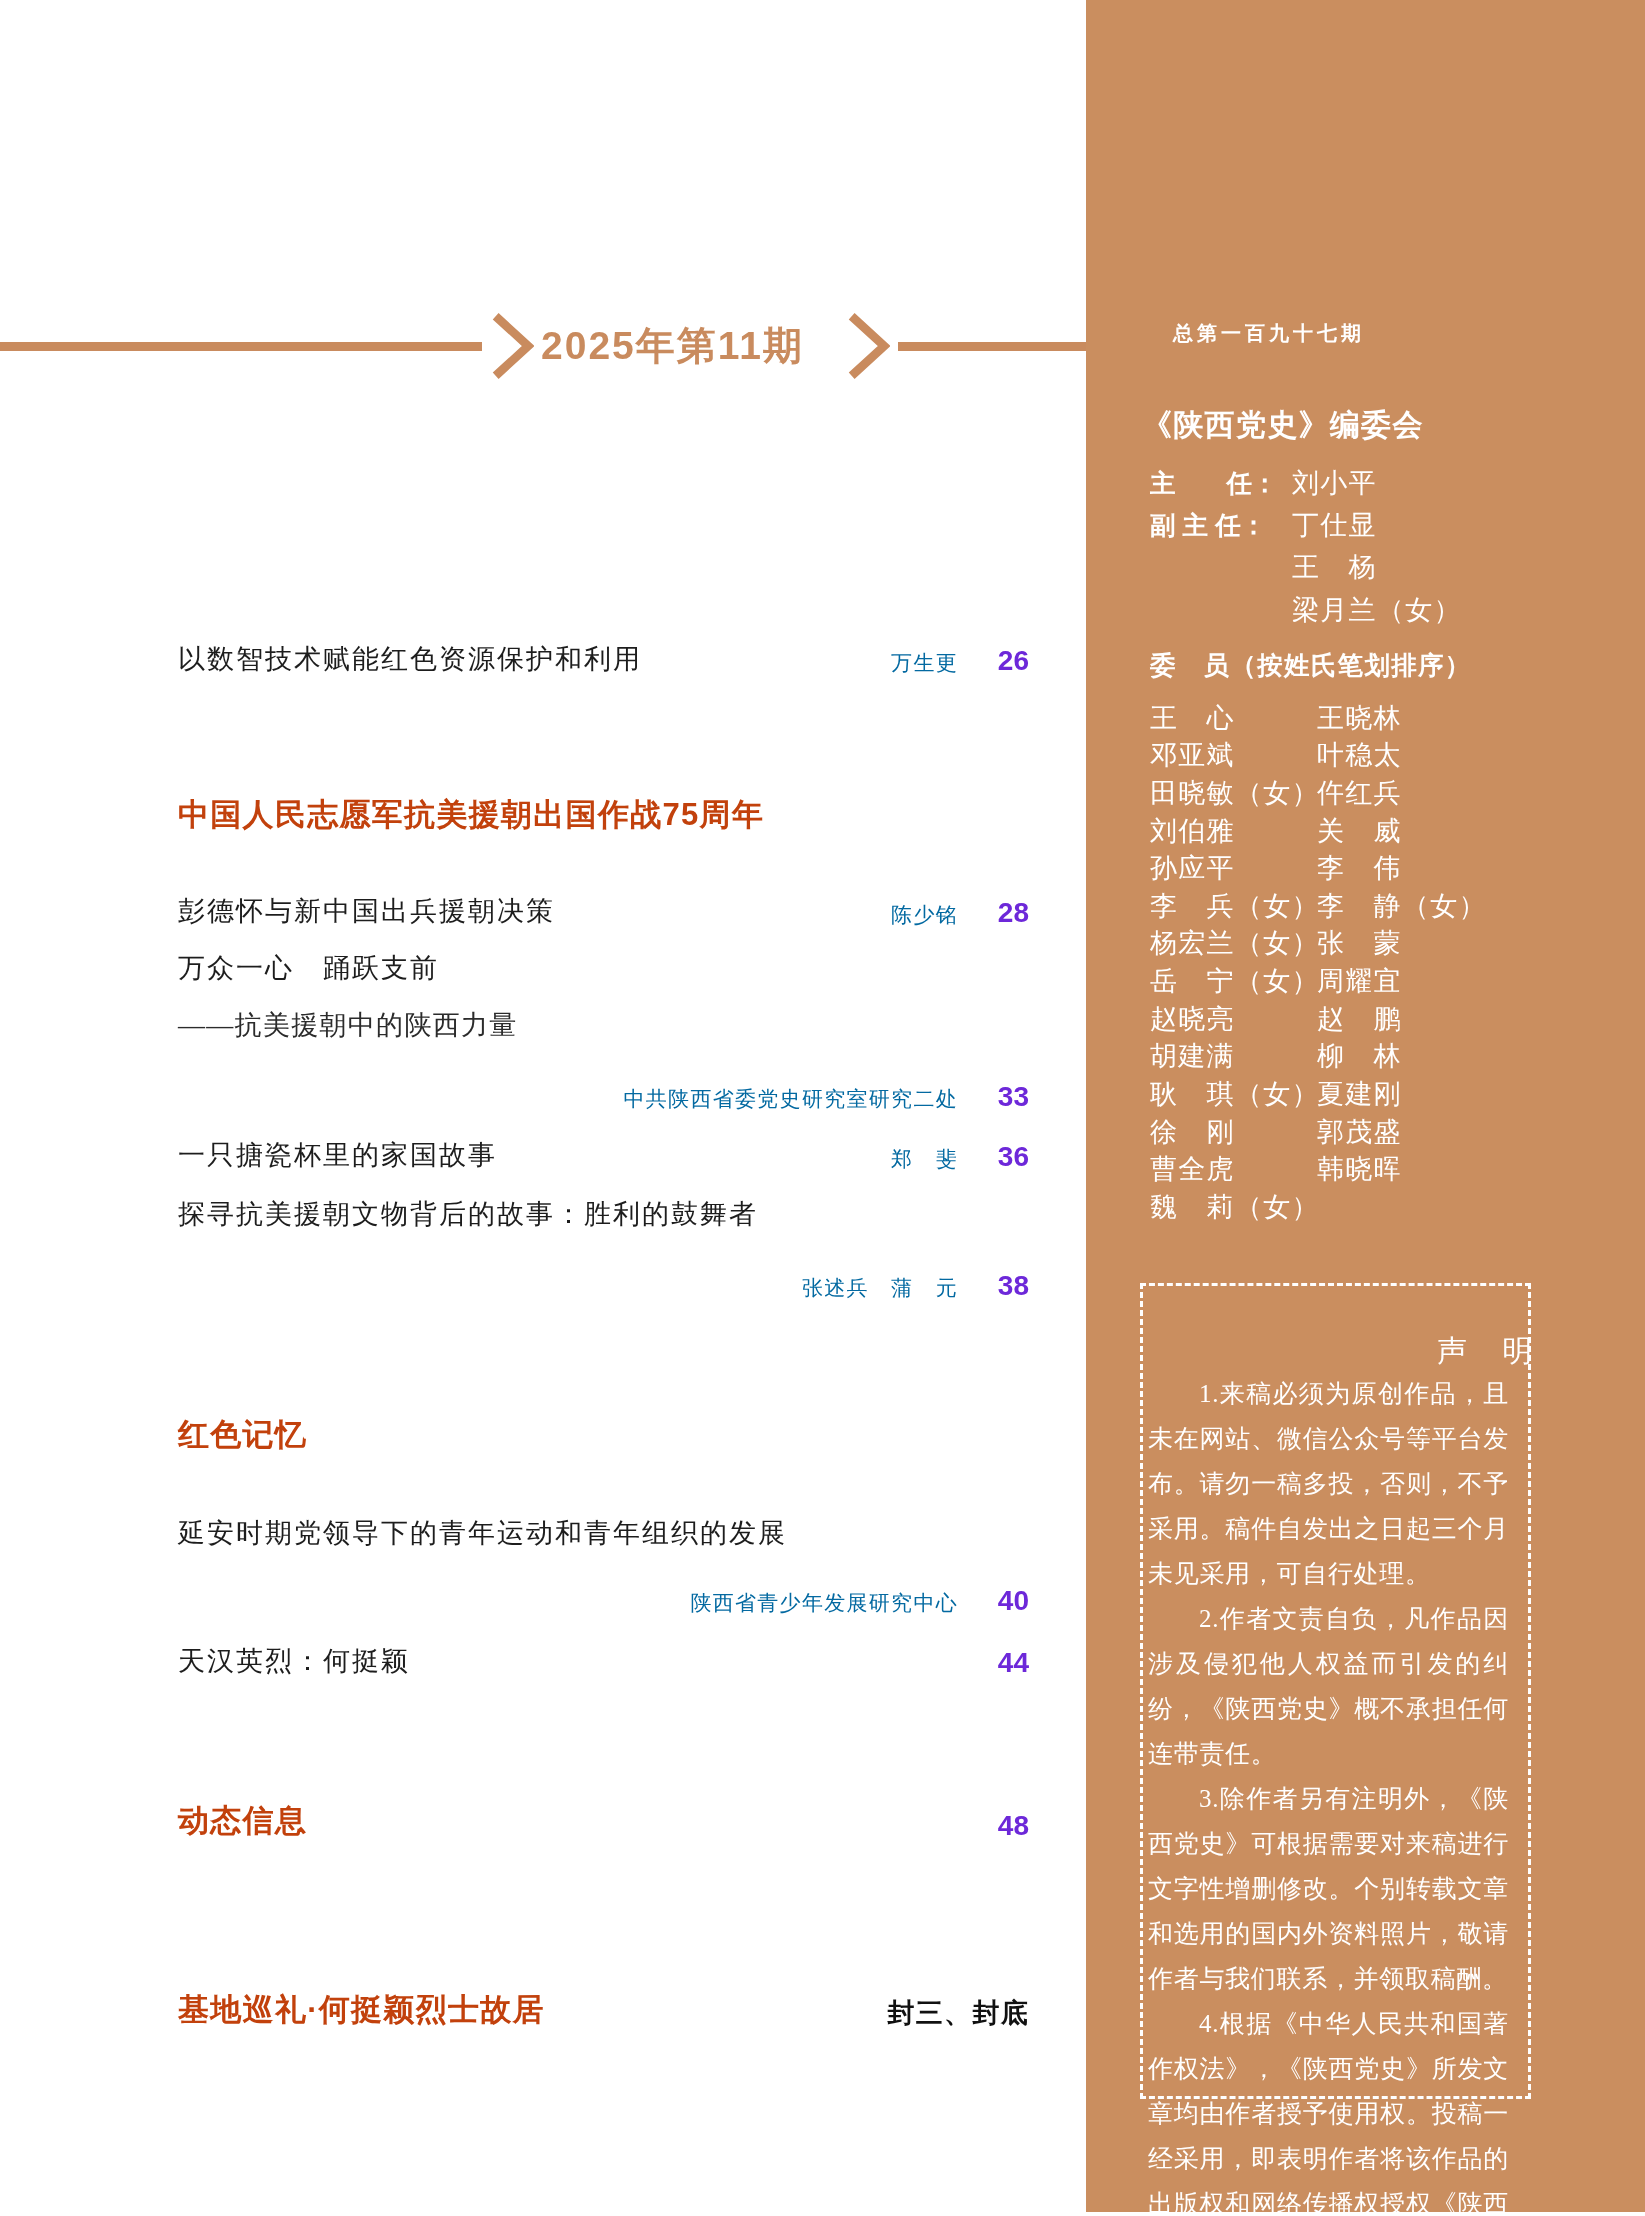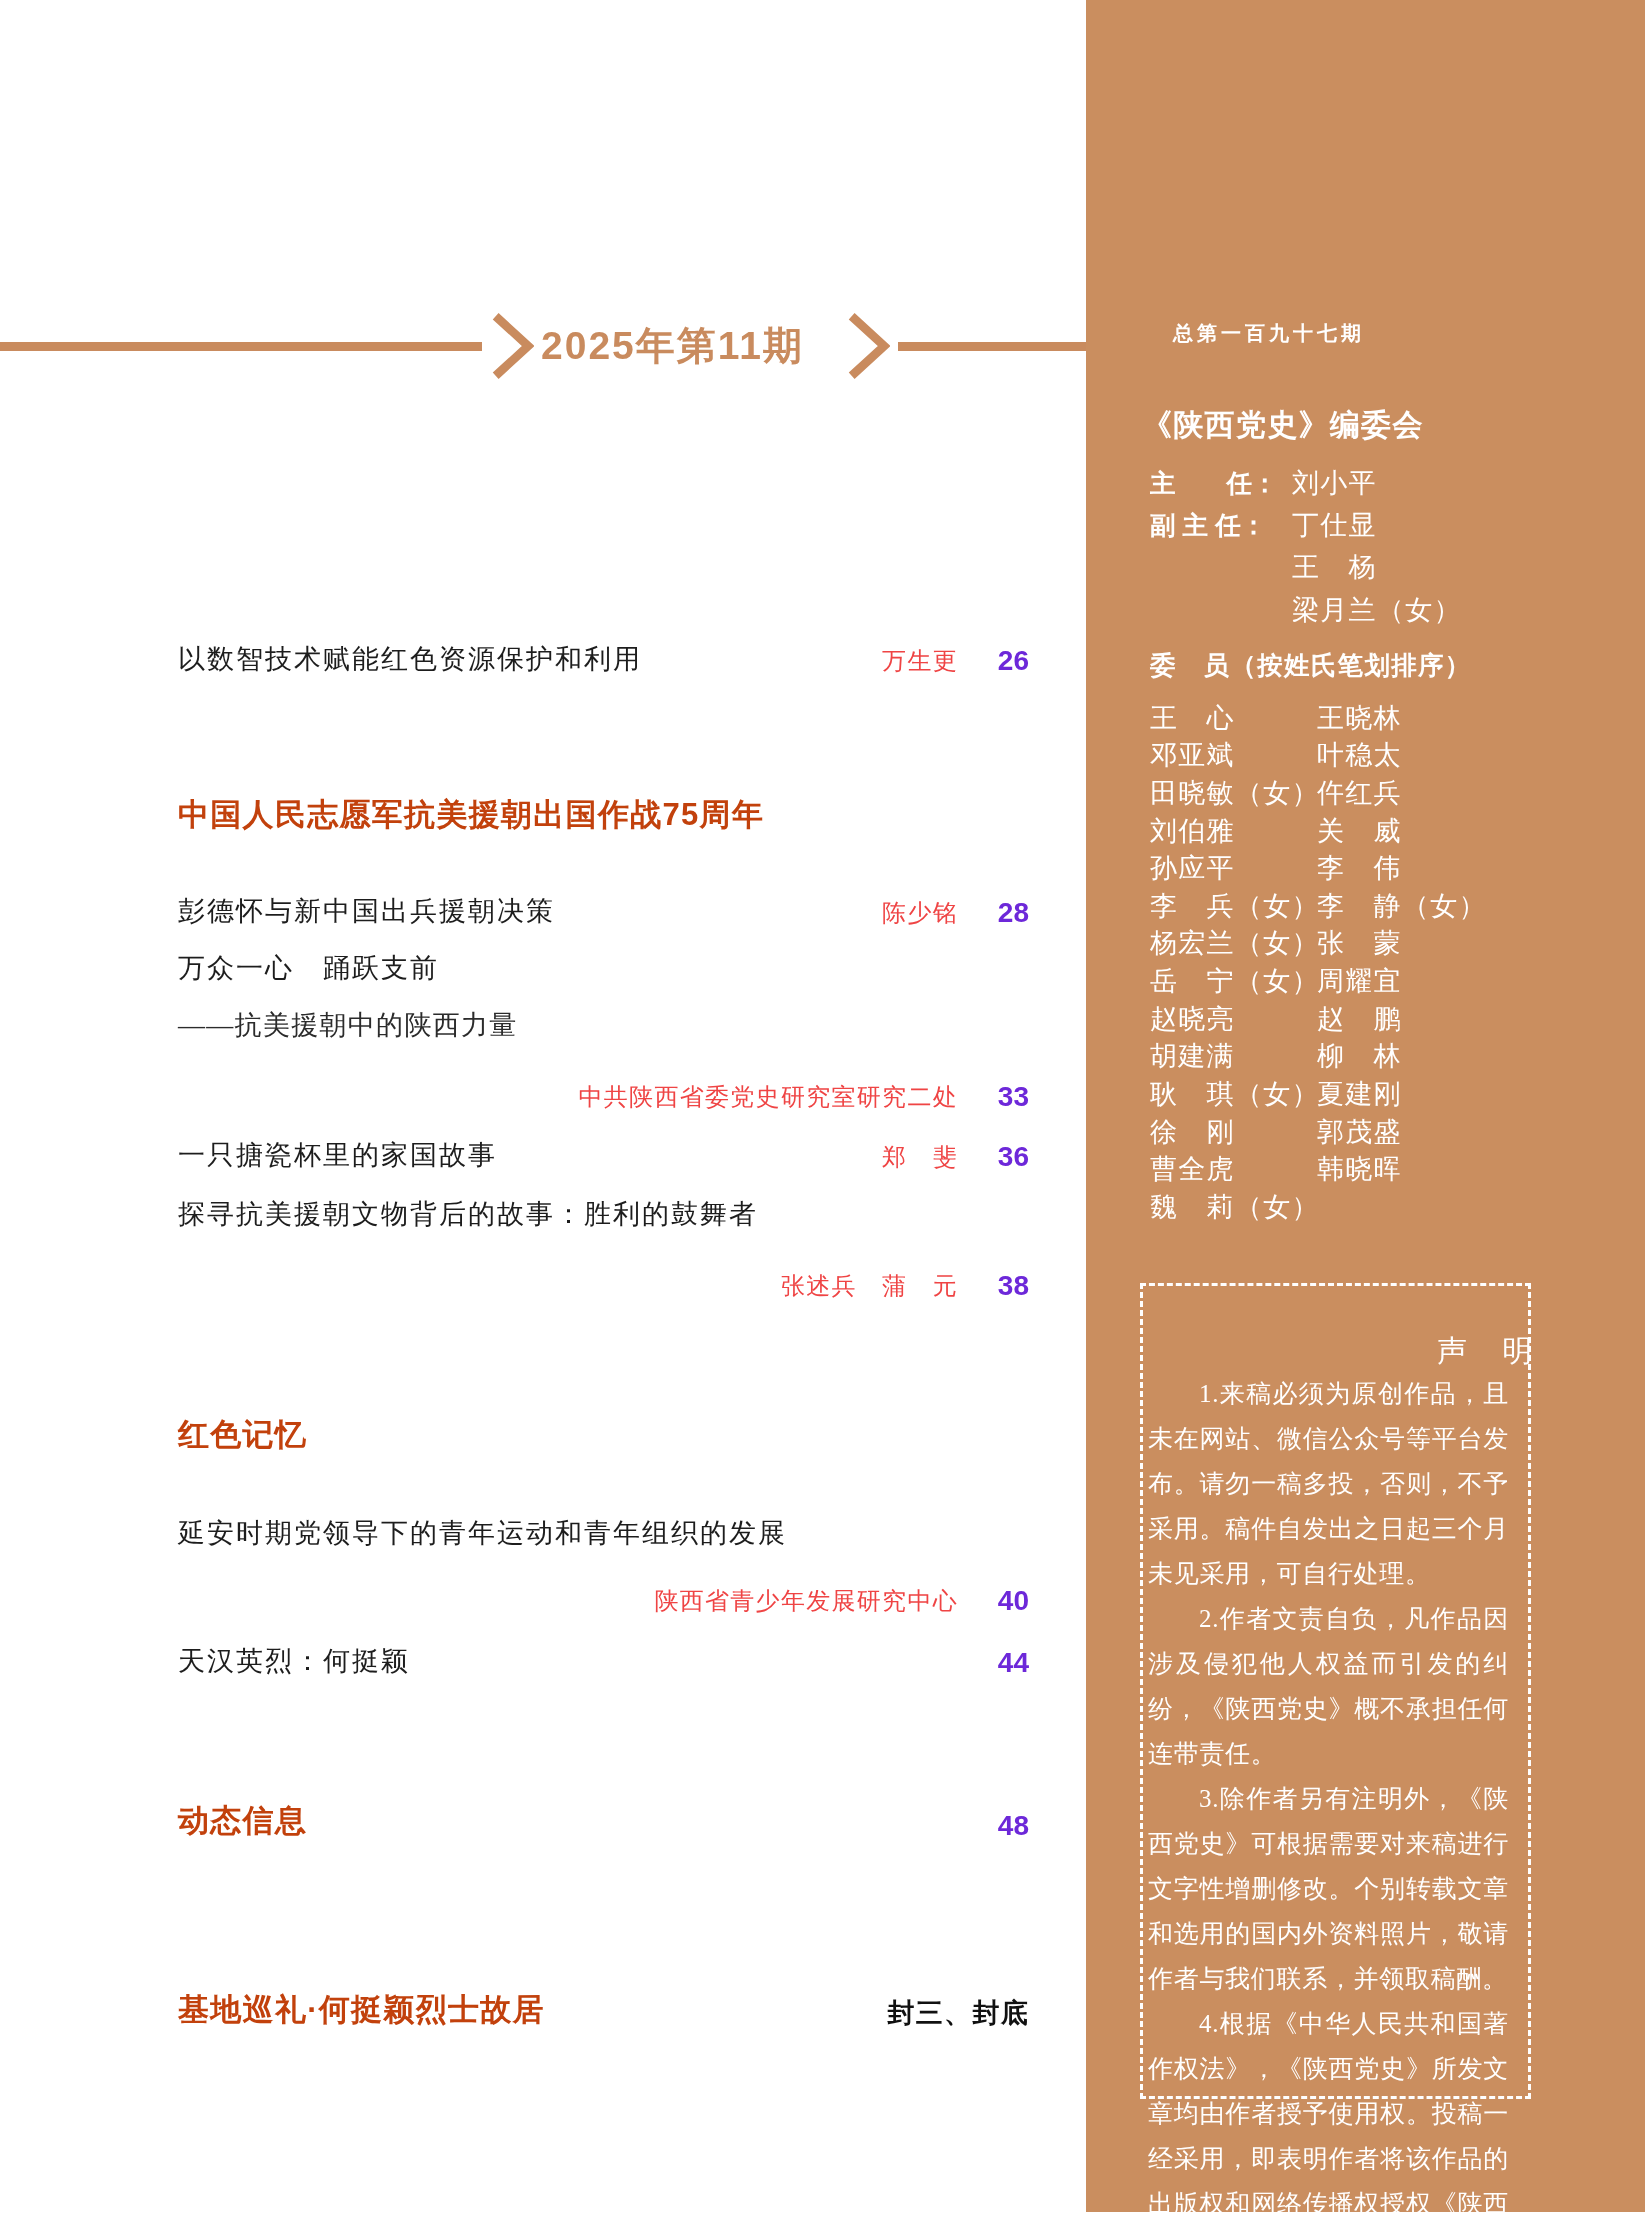--- a/index.html
+++ b/index.html
@@ -20,21 +20,21 @@
     white-space:nowrap;
   }
   
   .trow {
     position:absolute; left:178px; width:851px; height:40px;
     display:flex; align-items:flex-end; white-space:nowrap;
   }
   .trow .t-title { font-size:27px; color:#1d1d1d; letter-spacing:2px; }
   .trow .spacer { flex:1 1 auto; }
   .trow .t-author {
-    font-family:"Liberation Serif", serif; font-size:24px; color:#ef4444;
+    font-family:"Liberation Serif", serif; font-size:21px; color:#0369a1;
     letter-spacing:1.3px;
   }
   .trow .t-page {
     width:47px; margin-left:24px; text-align:right;
     font-size:28px; font-weight:bold; color:#6d28d9;
   }
   .trow.section .t-title { color:#c2410c; font-weight:bold; font-size:31px; letter-spacing:1.3px; }
   .trow.subtitle .t-title { font-family:"Liberation Serif", serif; font-weight:normal; color:#2b2b2b; letter-spacing:1.3px; }
   .trow .t-pagetext { font-size:27px; font-weight:bold; color:#111111; letter-spacing:1.3px; }
   

